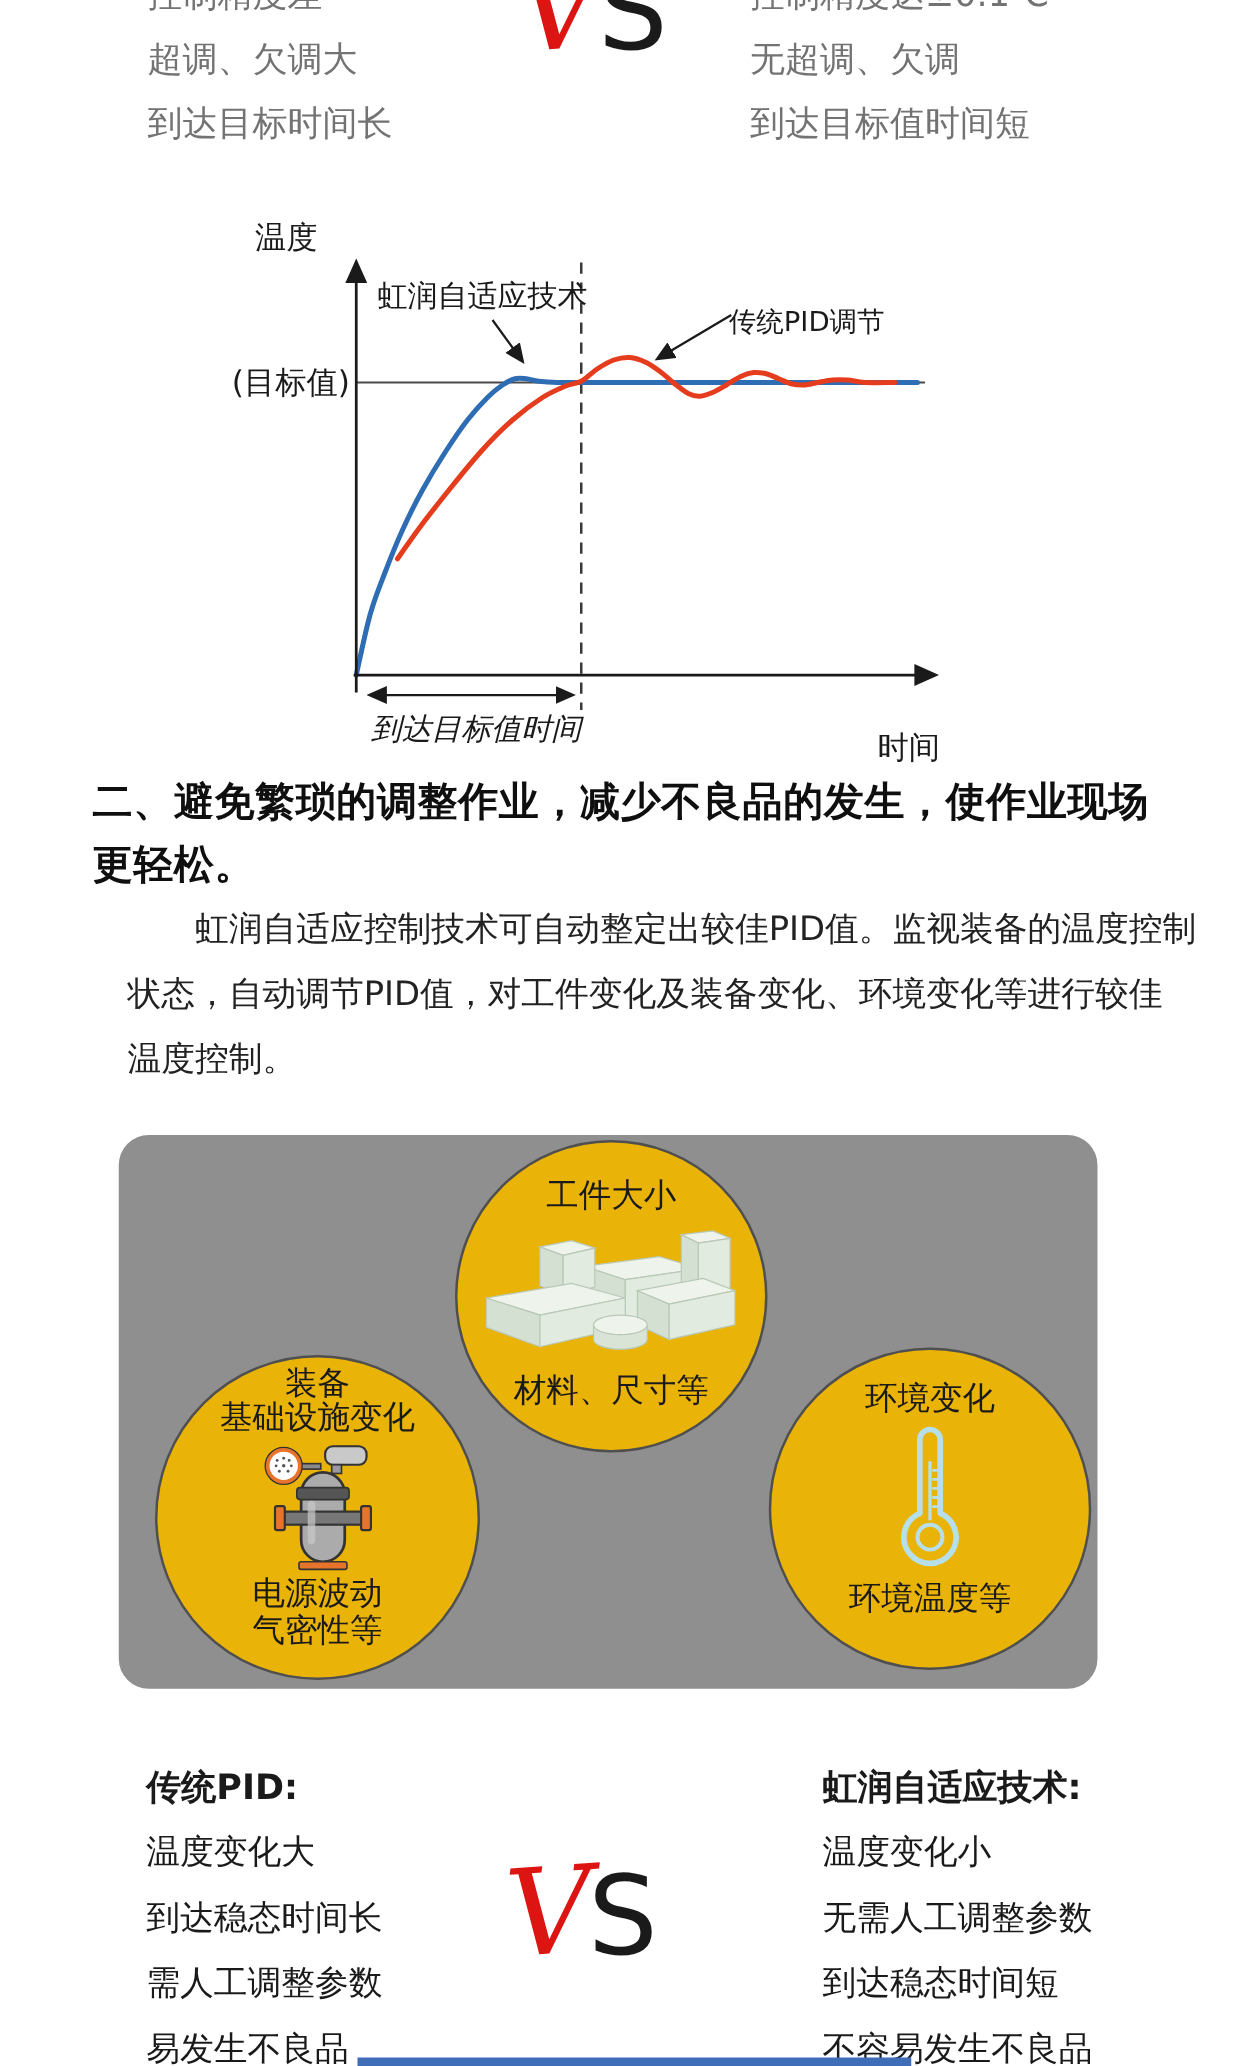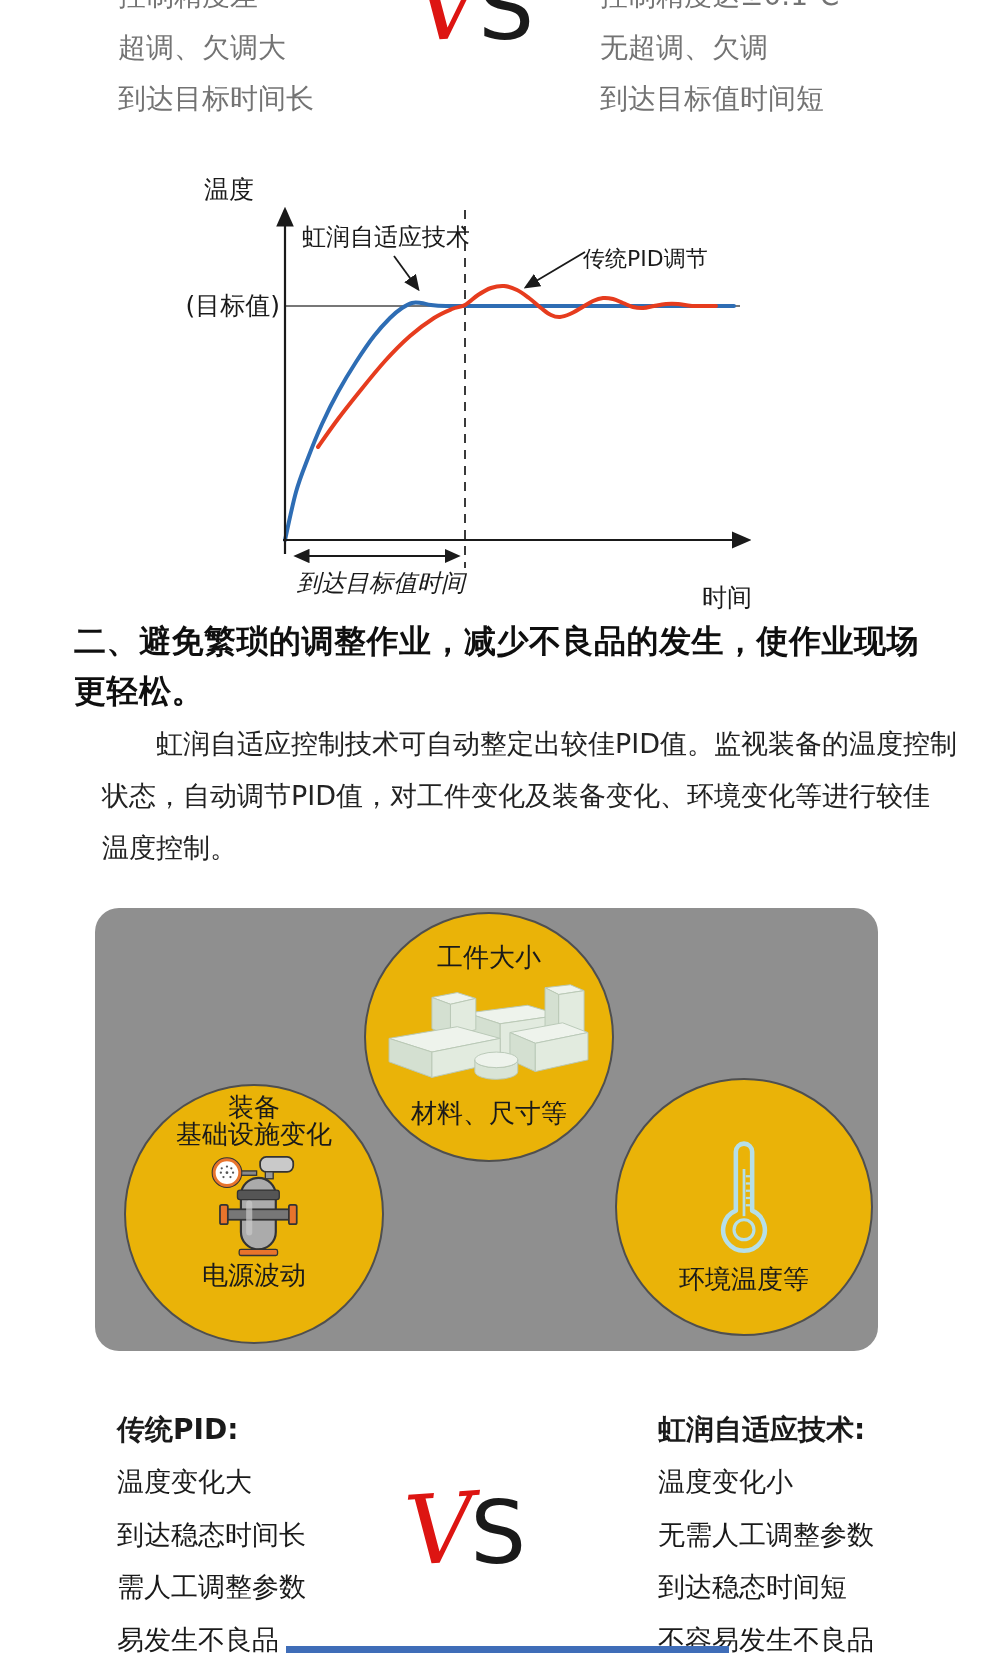--- a/index.html
+++ b/index.html
@@ -161,23 +161,25 @@
       <rect x="68" y="25" width="9" height="8" fill="#9a9a9a" stroke="#333" stroke-width="1.5"></rect>
       <rect x="40" y="32" width="40" height="82" rx="20" fill="#ababab" stroke="#333" stroke-width="2.5"></rect>
       <rect x="36" y="46" width="48" height="11" rx="3" fill="#555" stroke="#333" stroke-width="1.5"></rect>
       <rect x="22" y="68" width="76" height="12" fill="#777" stroke="#333" stroke-width="2"></rect>
       <rect x="16" y="63" width="9" height="22" rx="2" fill="#e8742c" stroke="#333" stroke-width="2"></rect>
       <rect x="95" y="63" width="9" height="22" rx="2" fill="#e8742c" stroke="#333" stroke-width="2"></rect>
       <rect x="38" y="114" width="44" height="7" rx="2" fill="#e8742c" stroke="#333" stroke-width="1.5"></rect>
       <rect x="46" y="58" width="7" height="40" rx="3.5" fill="#c9c9c9" opacity="0.7"></rect>
     </svg>
     <div class="ctext" style="top:176px;">电源波动</div>
+    <div class="ctext" style="top:206px;">气密性等</div>
   </div>
 
   <div id="c-right" class="circle">
+    <div class="ctext" style="top:26px;">环境变化</div>
     <svg style="position:absolute;left:98px;top:58px;" width="58" height="120" viewBox="0 0 64 132">
       <path d="M23,15 a9,9 0 0 1 18,0 V80 a23,23 0 1 1 -18,0 Z" fill="none" stroke="#b5dfe9" stroke-width="5" stroke-linejoin="round"></path>
       <line x1="32" y1="34" x2="32" y2="86" stroke="#b5dfe9" stroke-width="3"></line>
       <circle cx="32" cy="101" r="11" fill="none" stroke="#b5dfe9" stroke-width="3.5"></circle>
       <g stroke="#b5dfe9" stroke-width="2.5">
         <line x1="34" y1="42" x2="40" y2="42"></line>
         <line x1="34" y1="50" x2="40" y2="50"></line>
         <line x1="34" y1="58" x2="40" y2="58"></line>
         <line x1="34" y1="66" x2="40" y2="66"></line>
         <line x1="34" y1="74" x2="40" y2="74"></line>

